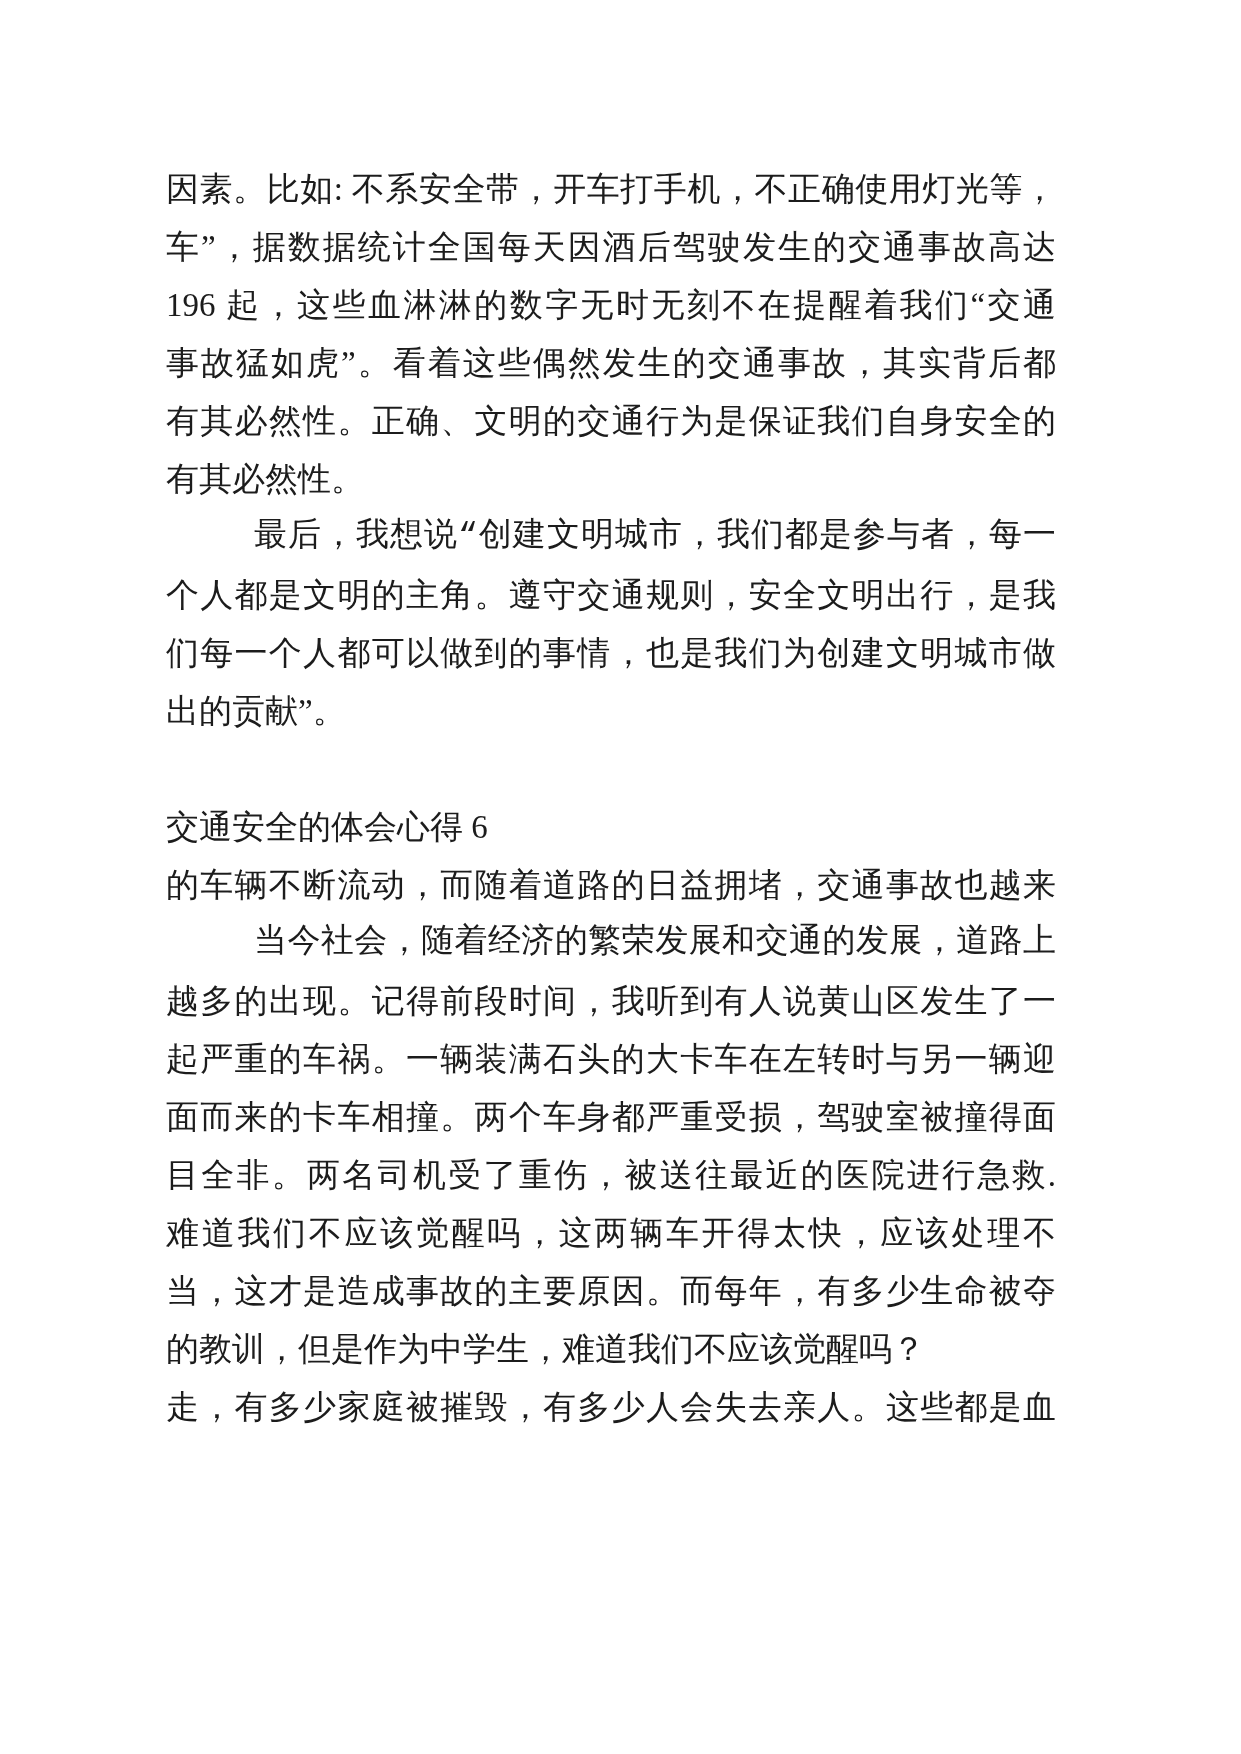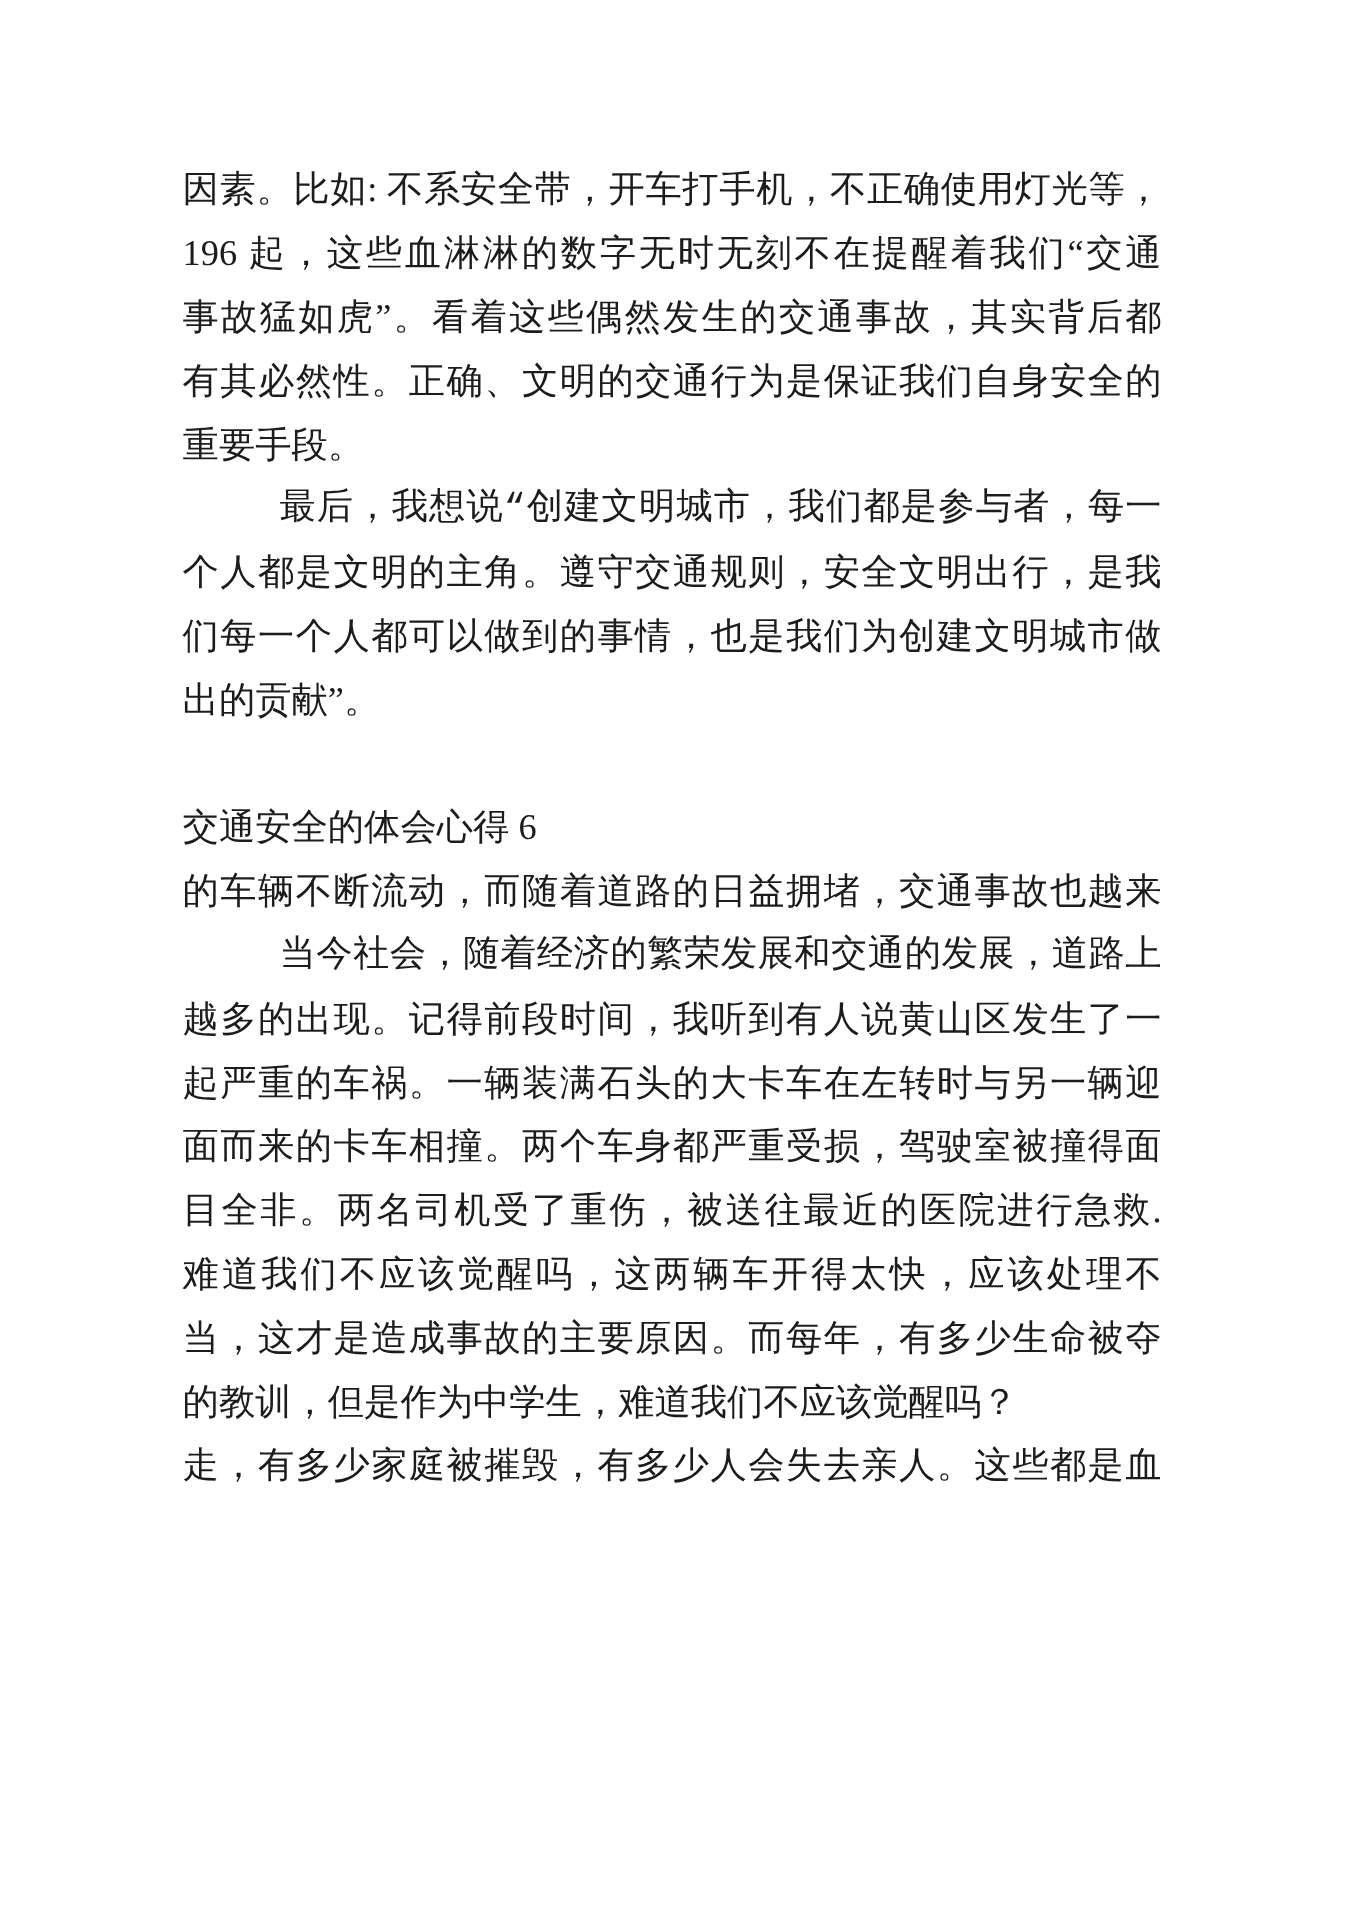--- a/index.html
+++ b/index.html
@@ -15,21 +15,21 @@
   .page {
     position: relative;
     width: 1241px;
     height: 1754px;
     background: #ffffff;
     overflow: hidden;
   }
   .content {
     position: absolute;
     left: 166px;
-    top: 144px;
+    top: 160px;
     width: 890px;
     color: #1c1c1c;
   }
   .line {
     height: 58px;
     line-height: 58px;
     font-size: 33px;
     font-weight: 400;
     white-space: nowrap;
     overflow: visible;
@@ -51,24 +51,25 @@
   .line.blank {
     
   }
 </style>
 </head>
 <body>
 
 <div class="page">
   <div class="content" style="color: rgb(28, 28, 28);">
       <div class="line justify">因素。比如: 不系安全带，开车打手机，不正确使用灯光等，</div>
+      <div class="line justify">车”，据数据统计全国每天因酒后驾驶发生的交通事故高达</div>
       <div class="line justify">196 起，这些血淋淋的数字无时无刻不在提醒着我们“交通</div>
       <div class="line justify">事故猛如虎”。看着这些偶然发生的交通事故，其实背后都</div>
       <div class="line justify">有其必然性。正确、文明的交通行为是保证我们自身安全的</div>
-      <div class="line plain">重要手段。</div>
+      <div class="line plain">有其必然性。</div>
       <div class="line justify-indent">最后，我想说“创建文明城市，我们都是参与者，每一</div>
       <div class="line justify">个人都是文明的主角。遵守交通规则，安全文明出行，是我</div>
       <div class="line justify">们每一个人都可以做到的事情，也是我们为创建文明城市做</div>
       <div class="line plain">出的贡献”。</div>
       <div class="line blank"></div>
       <div class="line heading">交通安全的体会心得 6</div>
       <div class="line justify">的车辆不断流动，而随着道路的日益拥堵，交通事故也越来</div>
       <div class="line justify-indent">当今社会，随着经济的繁荣发展和交通的发展，道路上</div>
       <div class="line justify">越多的出现。记得前段时间，我听到有人说黄山区发生了一</div>
       <div class="line justify">起严重的车祸。一辆装满石头的大卡车在左转时与另一辆迎</div>

